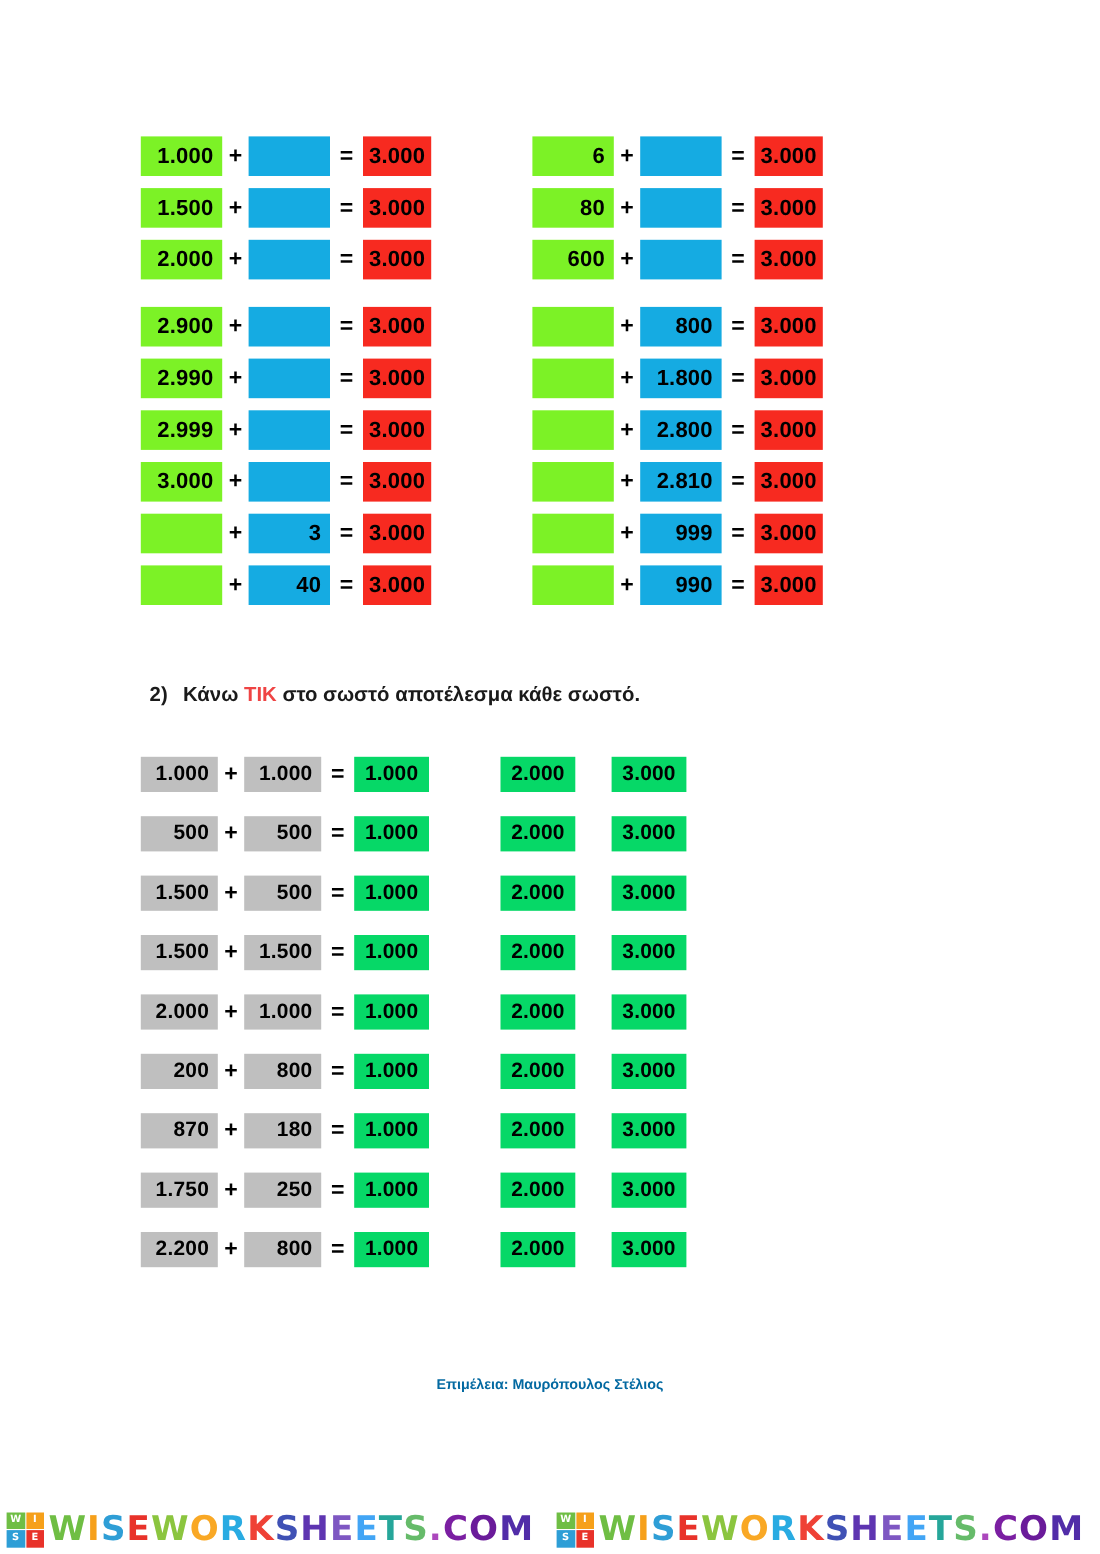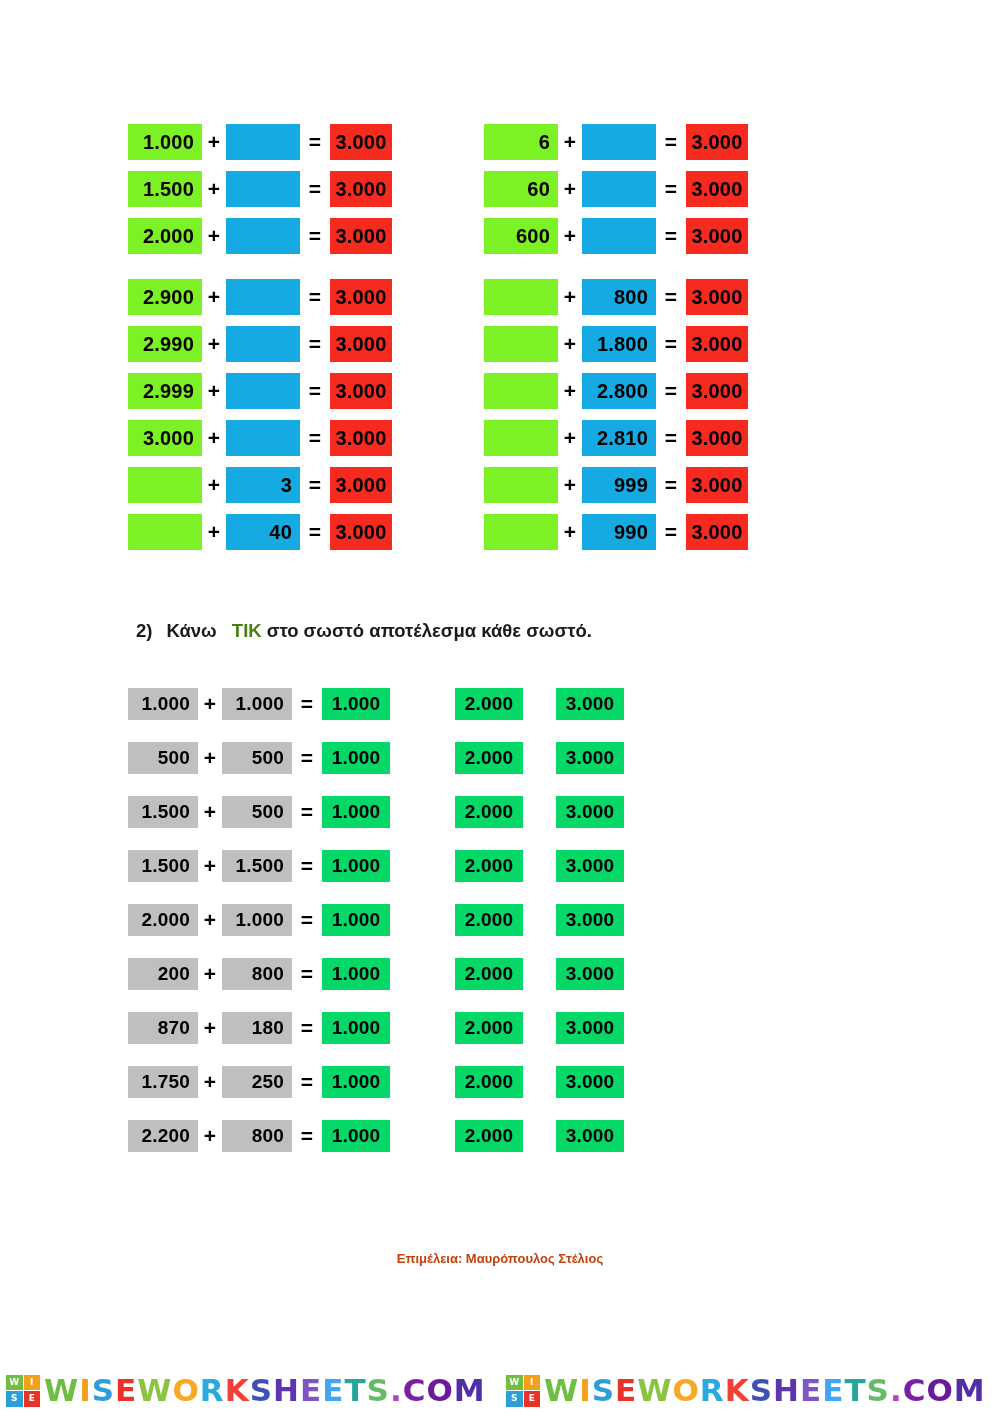--- a/index.html
+++ b/index.html
@@ -73,21 +73,21 @@
   #instruction {
     position: absolute;
     left: 136px;
     top: 620px;
     font-size: 18.5px;
     font-weight: bold;
     color: #1a1a1a;
     white-space: nowrap;
   }
   #instruction .num { margin-right: 14px; }
-  #instruction .tik { color: #4d7c0f; margin-left: 10px; }
+  #instruction .tik { color: #ef4444; }
 
   
   #ex2 {
     position: absolute;
     left: 128px;
     top: 688px;
   }
   .q-row {
     display: flex;
     flex-direction: row;
@@ -117,21 +117,21 @@
 
   
   #footer {
     position: absolute;
     left: 0;
     top: 1251px;
     width: 1000px;
     text-align: center;
     font-size: 13px;
     font-weight: bold;
-    color: #c2410c;
+    color: #0369a1;
   }
 
   
   #watermark {
     position: absolute;
     left: 0;
     top: 1368px;
     width: 1000px;
     height: 45px;
     display: flex;
@@ -252,21 +252,21 @@
       </div>
     <div class="ex1-col right">
         <div class="eq-row">
           <div class="cell green">6</div>
           <div class="op plus">+</div>
           <div class="cell blue"></div>
           <div class="op eq">=</div>
           <div class="cell red">3.000</div>
         </div>
         <div class="eq-row">
-          <div class="cell green">60</div>
+          <div class="cell green">80</div>
           <div class="op plus">+</div>
           <div class="cell blue"></div>
           <div class="op eq">=</div>
           <div class="cell red">3.000</div>
         </div>
         <div class="eq-row">
           <div class="cell green">600</div>
           <div class="op plus">+</div>
           <div class="cell blue"></div>
           <div class="op eq">=</div>

